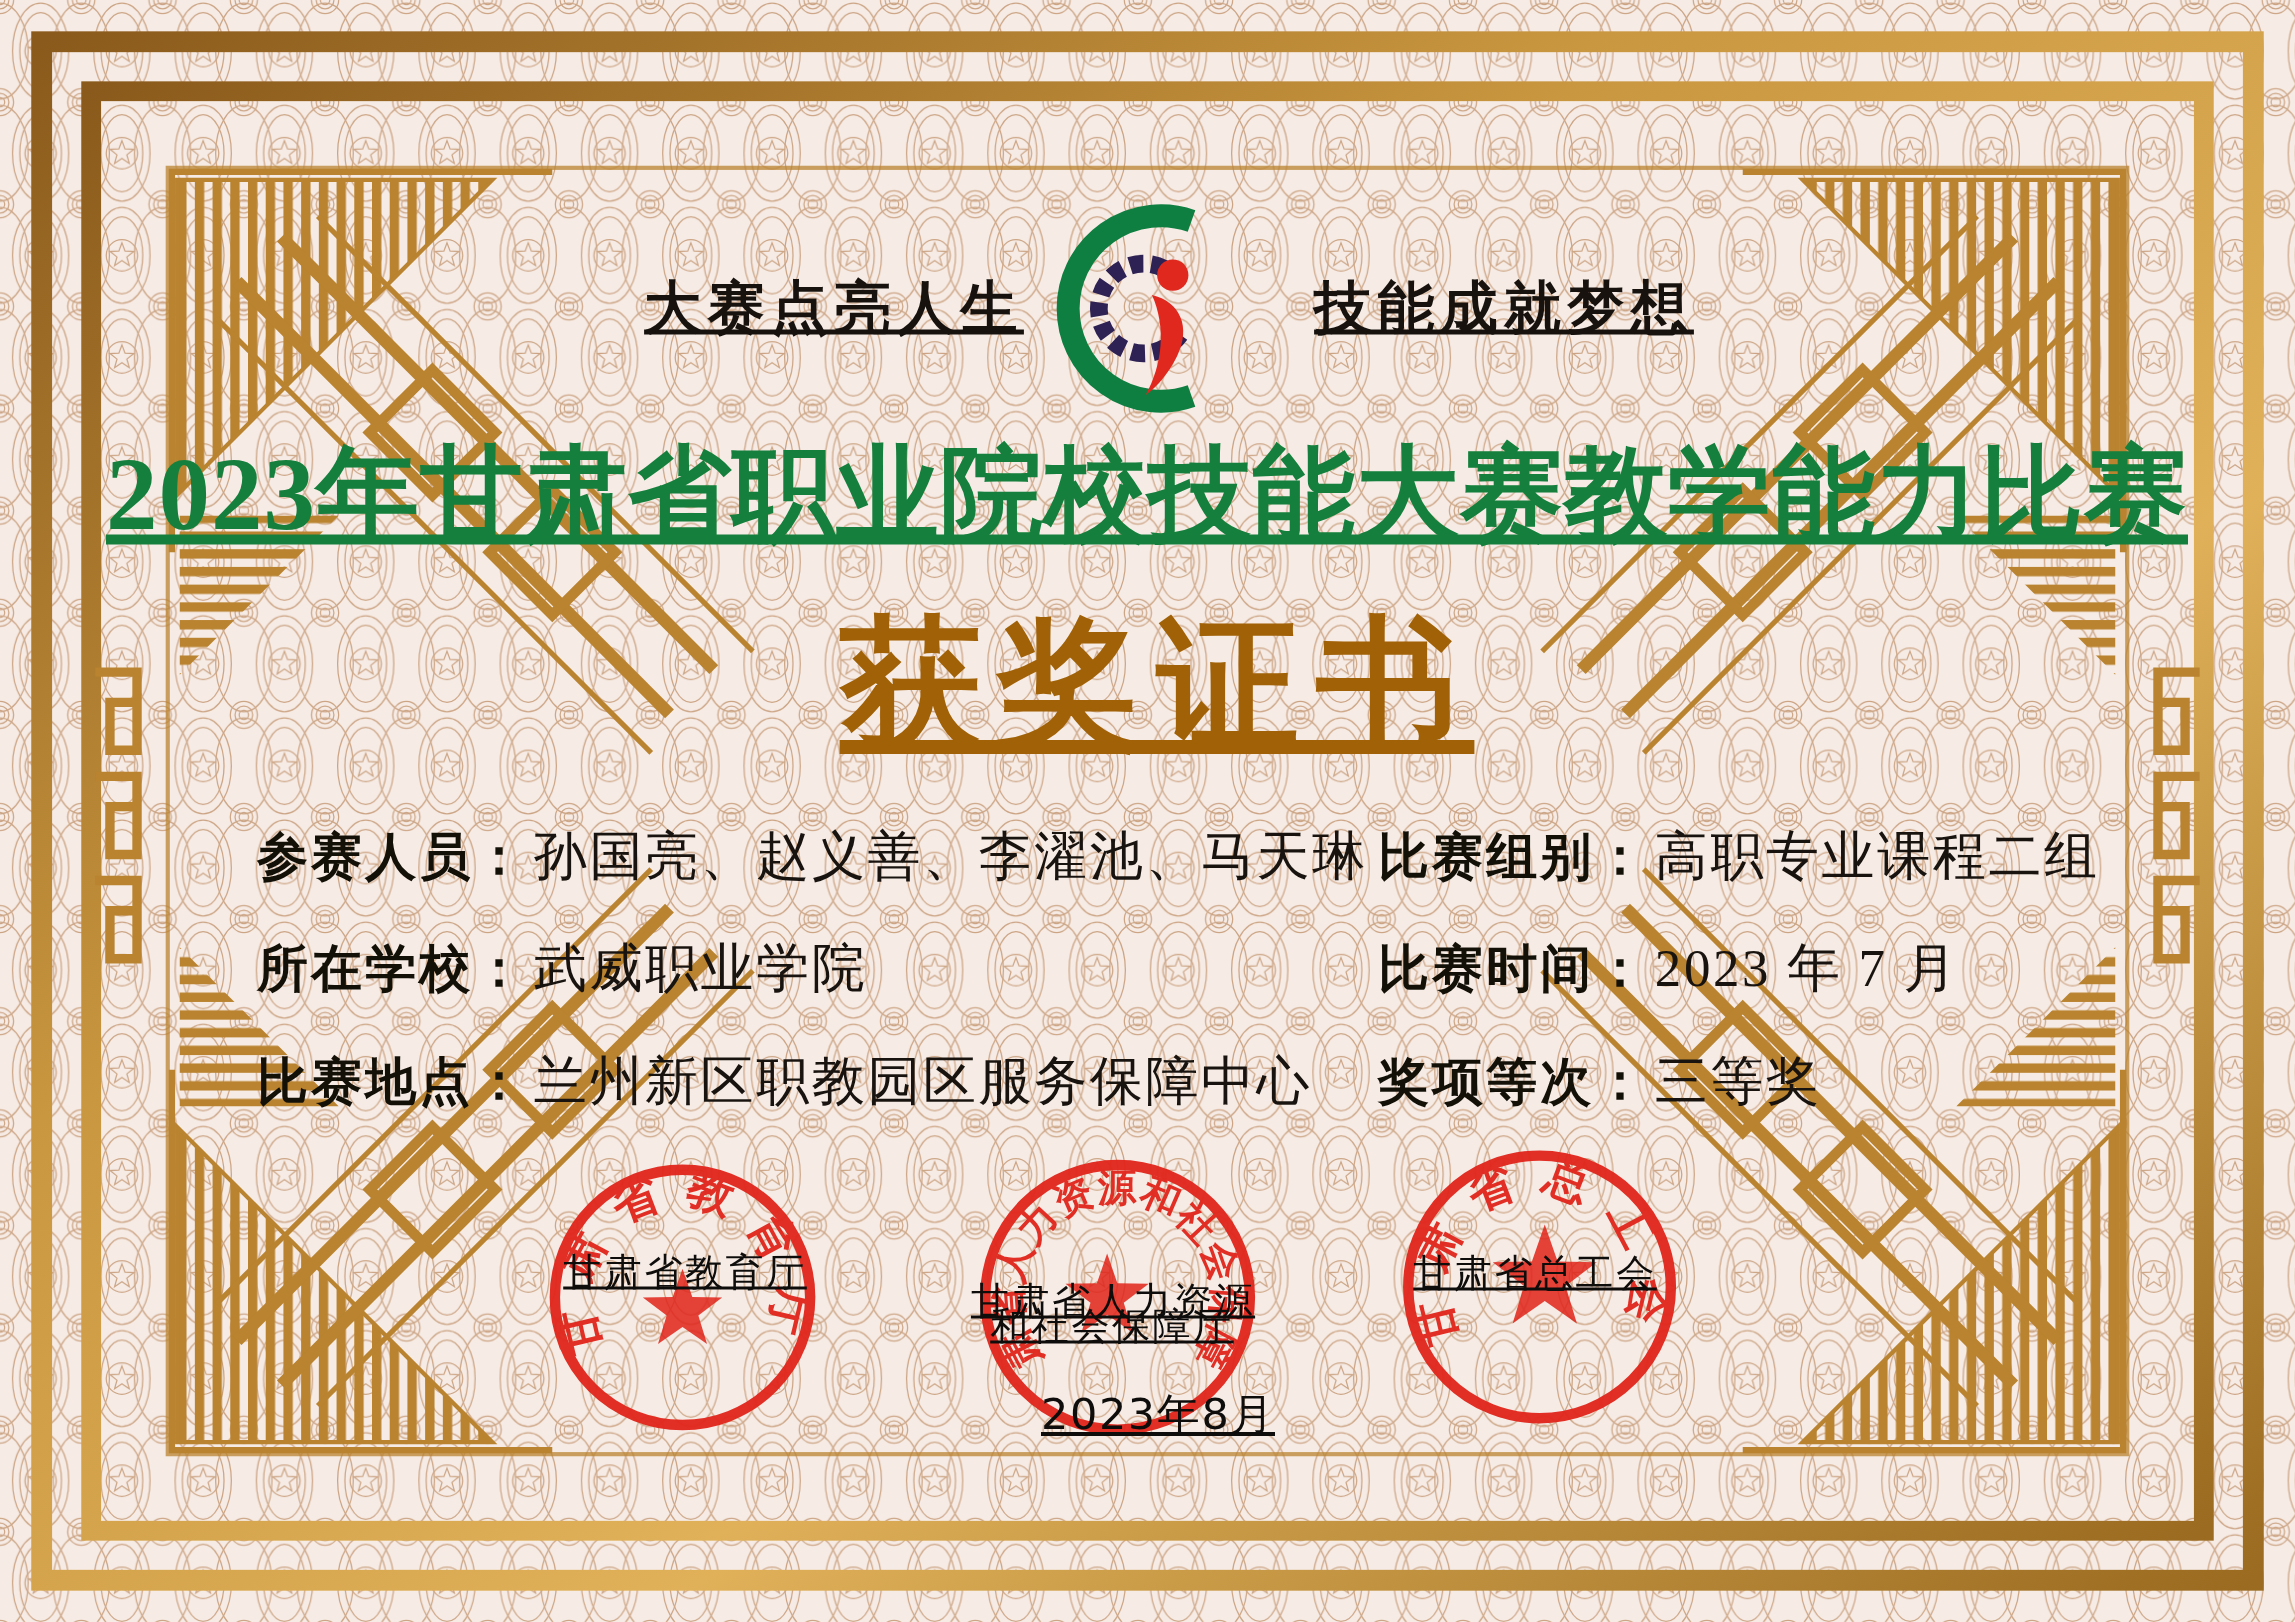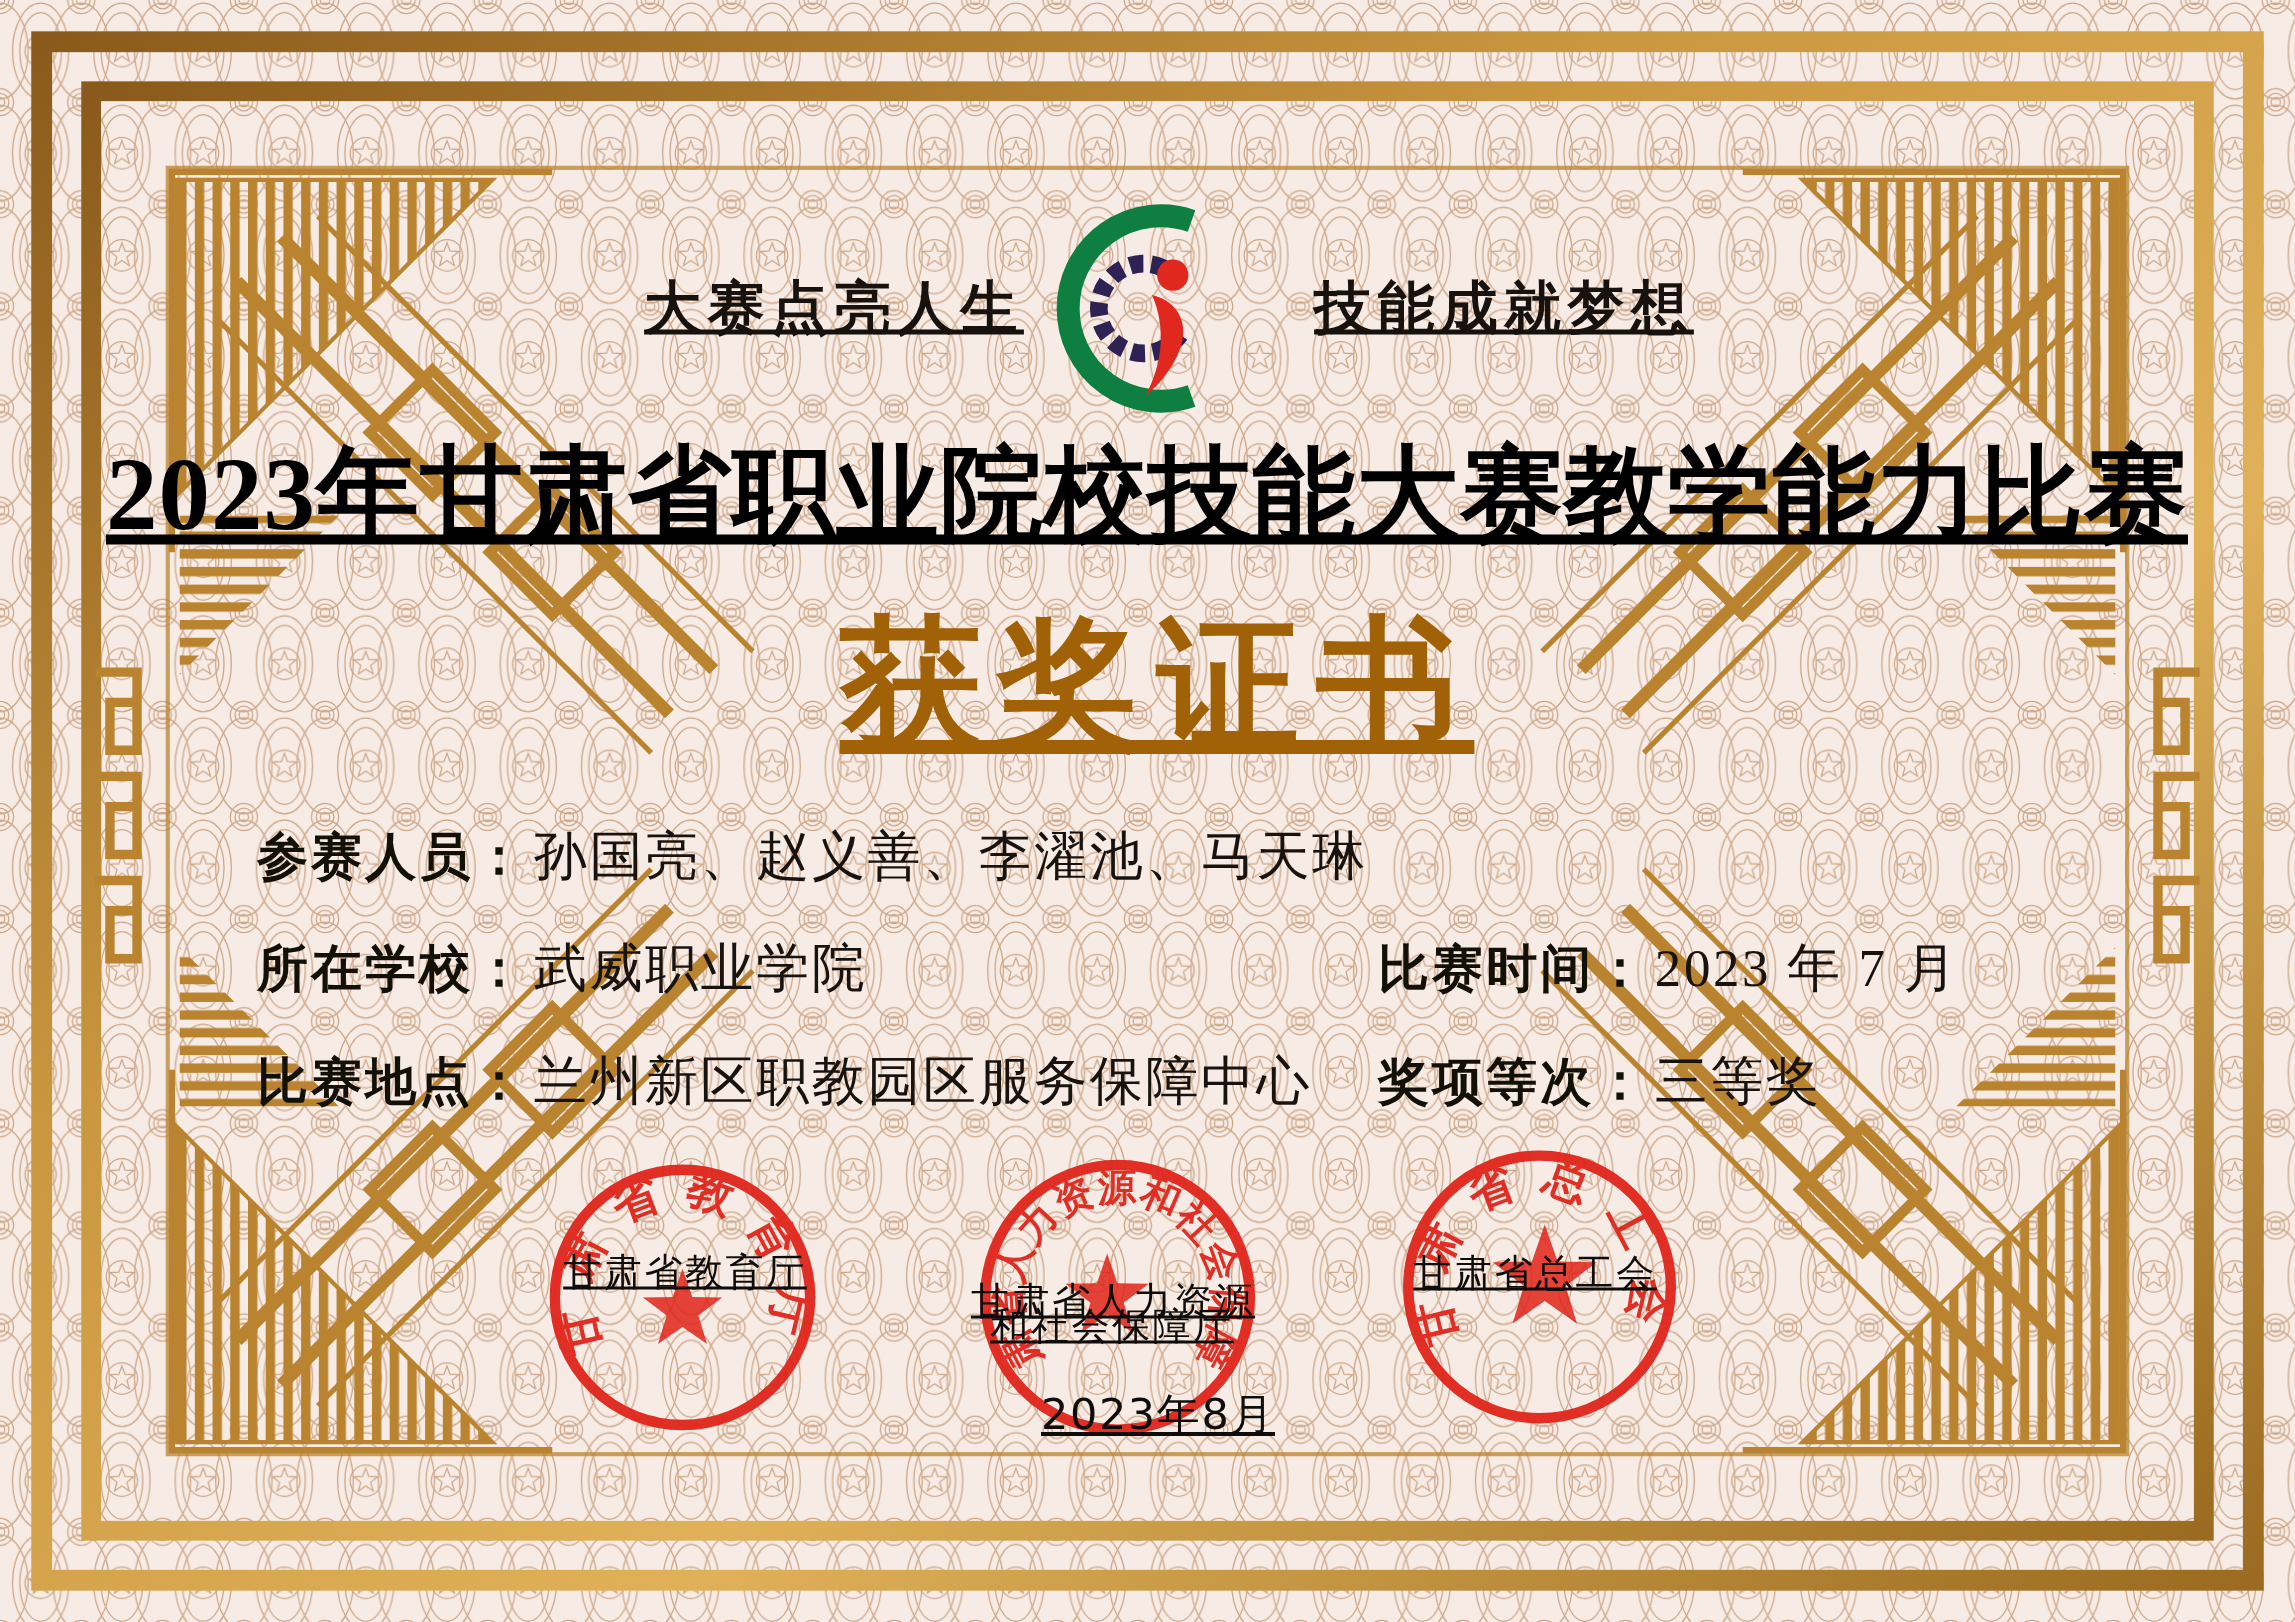--- a/index.html
+++ b/index.html
@@ -12,21 +12,21 @@
   }
   #bg-svg{position:absolute;left:0;top:0;width:2295px;height:1622px;}
   .abs{position:absolute;white-space:nowrap;}
   .ctr{transform:translate(-50%,-50%);text-decoration:underline;}
   .tagline{
     font:700 57px "DejaVu Sans", sans-serif;
     letter-spacing:6.3px;color:#17120e;
   }
   .title{
     font:900 103px "Liberation Serif", serif;
-    letter-spacing:1px;color:#000000;
+    letter-spacing:1px;color:#15803d;
   }
   .subtitle{
     font:900 142px "Liberation Serif", serif;
     letter-spacing:16.7px;color:#a16207;
   }
   .frow{height:68px;line-height:68px;}
   .flabel{
     font:700 51px "DejaVu Sans", sans-serif;
     letter-spacing:3.1px;color:#131008;
   }
@@ -185,20 +185,23 @@
   <div class="abs frow" style="left:257px;top:821px;">
     <span class="flabel">参赛人员</span><span class="fcolon">：</span><span class="fvalue">孙国亮、赵义善、李濯池、马天琳</span>
   </div>
   <div class="abs frow" style="left:257px;top:933px;">
     <span class="flabel">所在学校</span><span class="fcolon">：</span><span class="fvalue">武威职业学院</span>
   </div>
   <div class="abs frow" style="left:257px;top:1046px;">
     <span class="flabel">比赛地点</span><span class="fcolon">：</span><span class="fvalue">兰州新区职教园区服务保障中心</span>
   </div>
 
+  <div class="abs frow" style="left:1378px;top:821px;">
+    <span class="flabel">比赛组别</span><span class="fcolon">：</span><span class="fvalue">高职专业课程二组</span>
+  </div>
   <div class="abs frow" style="left:1378px;top:933px;text-align:center;">
     <span class="flabel">比赛时间</span><span class="fcolon">：</span><span class="fvalue">2023 年 7 月</span>
   </div>
   <div class="abs frow" style="left:1378px;top:1046px;">
     <span class="flabel">奖项等次</span><span class="fcolon">：</span><span class="fvalue">三等奖</span>
   </div>
 
   <div class="abs ctr sealtxt" style="left:685px;top:1272px;">甘肃省教育厅</div>
   <div class="abs ctr sealtxt" style="left:1113px;top:1269px;margin-top:32px;">甘肃省人力资源</div>
   <div class="abs ctr sealtxt" style="left:1112px;top:1326px;">和社会保障厅</div>

